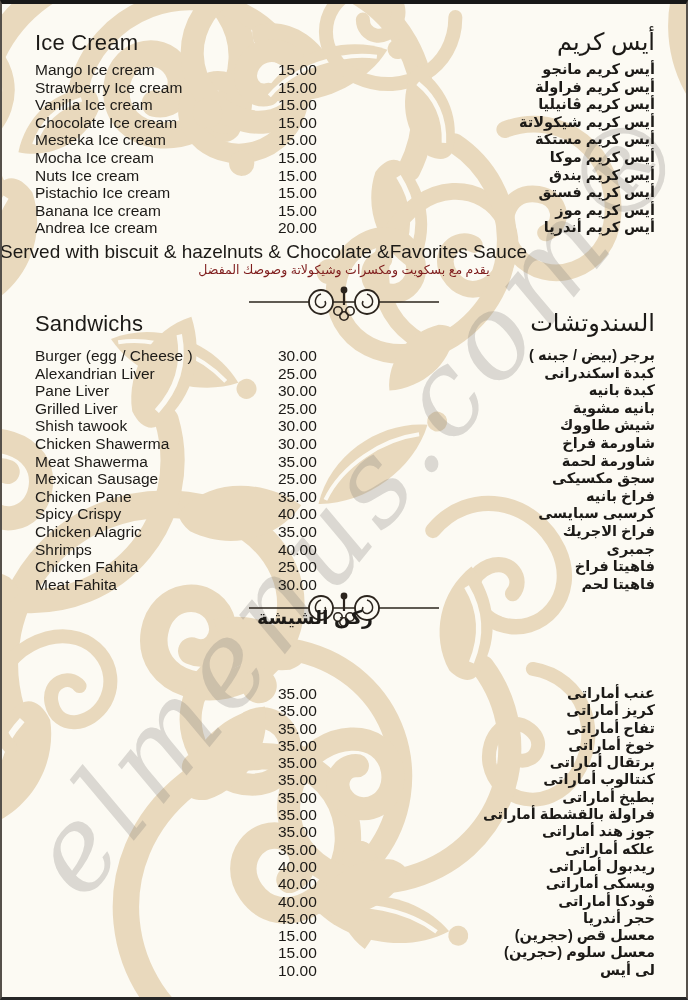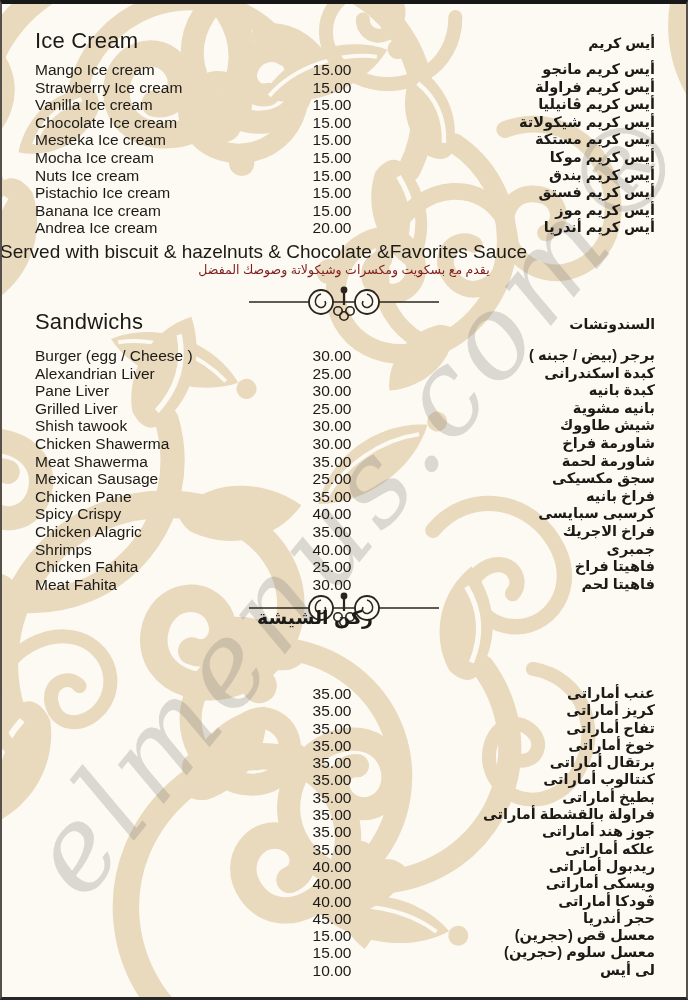--- a/index.html
+++ b/index.html
@@ -18,26 +18,26 @@
     color:rgba(125,120,114,0.26);
   }
   #content{z-index:2}
   #frame{
     z-index:5;pointer-events:none;
     border-top:4px solid #181818;border-bottom:3px solid #262626;
     border-left:2px solid #55504a;border-right:2px solid #55504a;
   }
   .sec-head{position:absolute;left:35px;right:33px;display:flex;justify-content:space-between;align-items:baseline}
   .h-en{font-size:22px;font-weight:400;letter-spacing:.2px}
-  .h-ar{font-size:14px;font-weight:700;direction:rtl}
+  .h-ar{font-size:24px;font-weight:400;direction:rtl}
   .rows{position:absolute;left:0;width:688px}
   .row{position:relative;height:17.6px;line-height:17.6px}
   .rows-shisha .row{height:17.3px;line-height:17.3px}
   .c-en{position:absolute;left:35px;font-size:15.5px;white-space:nowrap}
-  .c-price{position:absolute;left:278px;width:108px;text-align:center;font-size:15.5px}
+  .c-price{position:absolute;left:278px;width:108px;text-align:left;font-size:15.5px}
   .c-ar{position:absolute;right:33px;font-size:14.5px;font-weight:700;direction:rtl;white-space:nowrap}
   .note-en{position:absolute;left:0;width:684px;text-align:left;font-size:19px}
   .note-ar{position:absolute;left:0;width:688px;text-align:center;font-size:12.5px;direction:rtl;color:#7f1d1d}
   .divider{position:absolute;left:249px;width:190px;height:40px}
   .shisha-head{position:absolute;left:35px;width:560px;text-align:center;font-size:19px;font-weight:700;direction:rtl}
   
   #head-icecream{top:28px}
   #rows-icecream{top:61px}
   #note-en{top:241px}
   #note-ar{top:262px}

